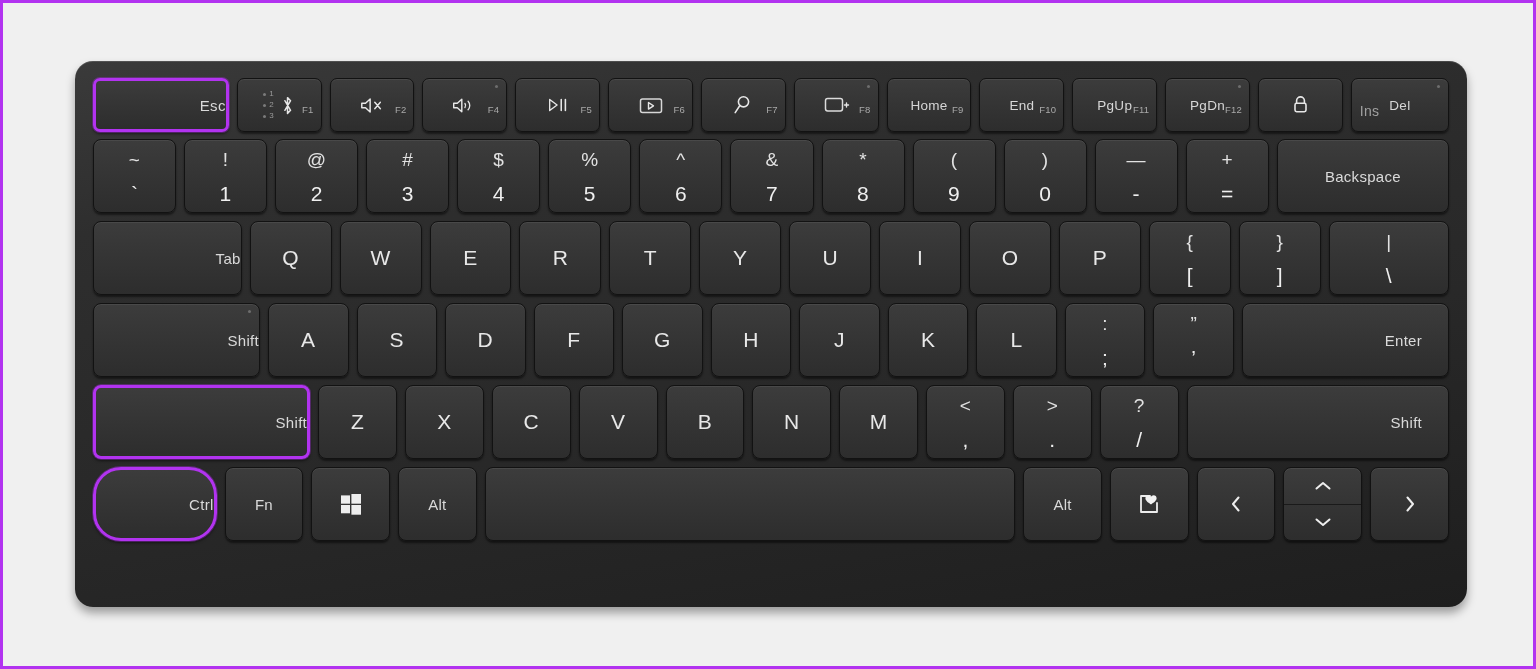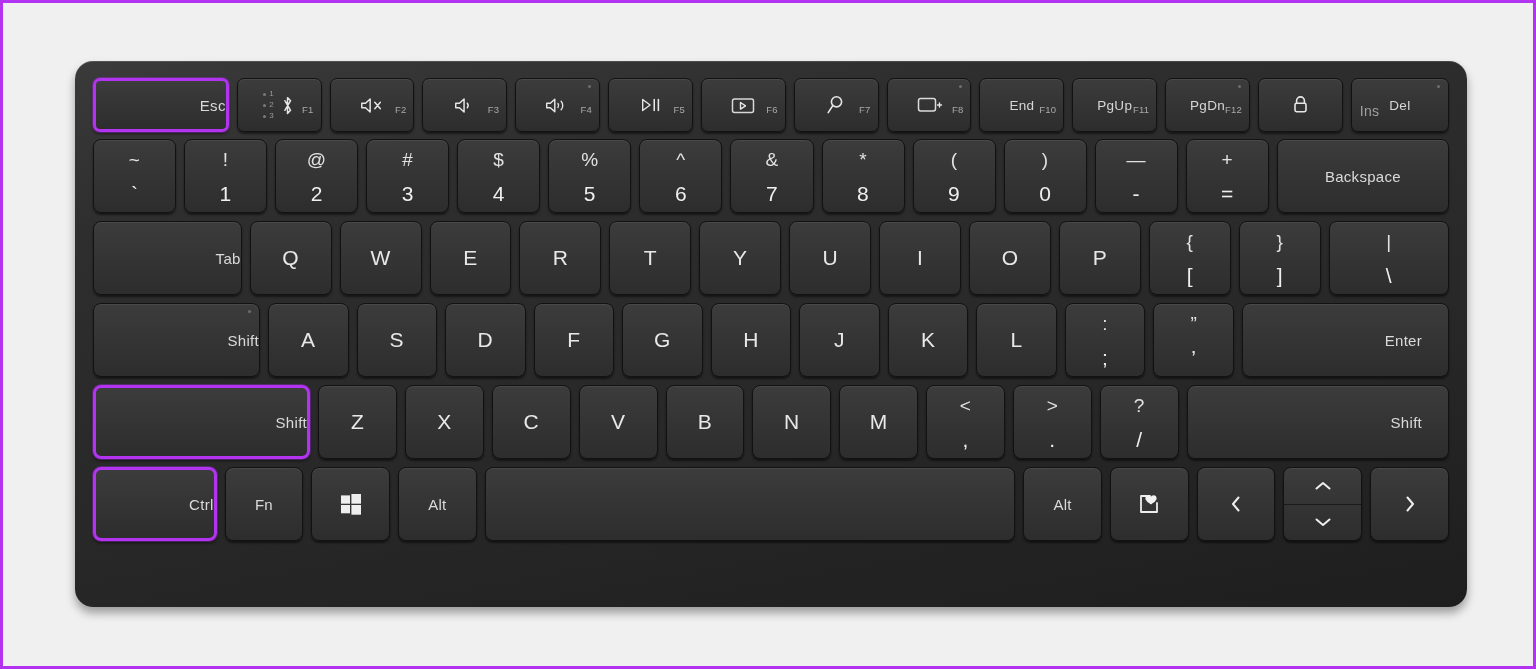--- a/index.html
+++ b/index.html
@@ -117,21 +117,21 @@
   
   .w-esc   { flex-grow: 1.30; }
   .w-del   { flex-grow: 1.16; }
   .w-bksp  { flex-grow: 2.10; }
   .w-tab   { flex-grow: 1.56; }
   .w-bsl   { flex-grow: 1.48; }
   .w-caps  { flex-grow: 1.82; }
   .w-enter { flex-grow: 2.28; }
   .w-lsh   { flex-grow: 2.46; }
   .w-rsh   { flex-grow: 3.05; }
-  .w-ctrl  { flex-grow: 1.32; }
+  .w-ctrl  { flex-grow: 1.32; border-radius: 28px; }
   .w-space { flex-grow: 7.30; }
   .w-mod   { flex-grow: 1.06; }
 
   
   .updown { flex-direction: column; padding: 0; }
   .updown .half {
     flex: 1 1 0; width: 100%;
     display: flex; align-items: center; justify-content: center;
   }
   .updown .half.top { border-bottom: 1px solid #1a1a1a; }
@@ -181,31 +181,20 @@
             <span>
               <svg class="ic" width="26" height="19" viewBox="0 0 28 20">
                 <path d="M3 7.5 H7 L12 3 V17 L7 12.5 H3 Z" fill="none" stroke="#e6e6e6" stroke-width="1.6" stroke-linejoin="round"></path>
                 <path d="M17 6.5 L23 13.5 M23 6.5 L17 13.5" stroke="#e6e6e6" stroke-width="1.6" stroke-linecap="round"></path>
               </svg>
             </span>
           </div>
           <span class="fnum">F2</span>
         </div>
 
-        <div class="key fk">
-          <div class="fmain">
-            <span>
-              <svg class="ic" width="24" height="19" viewBox="0 0 26 20">
-                <path d="M3 7.5 H7 L12 3 V17 L7 12.5 H3 Z" fill="none" stroke="#e6e6e6" stroke-width="1.6" stroke-linejoin="round"></path>
-                <path d="M15.5 7.5 A4.2 4.2 0 0 1 15.5 12.5" fill="none" stroke="#e6e6e6" stroke-width="1.6" stroke-linecap="round"></path>
-              </svg>
-            </span>
-          </div>
-          <span class="fnum">F3</span>
-        </div>
 
         <div class="key fk">
           <div class="fmain">
             <span>
               <svg class="ic" width="27" height="19" viewBox="0 0 30 20">
                 <path d="M3 7.5 H7 L12 3 V17 L7 12.5 H3 Z" fill="none" stroke="#e6e6e6" stroke-width="1.6" stroke-linejoin="round"></path>
                 <path d="M15.5 7.8 A3.7 3.7 0 0 1 15.5 12.2" fill="none" stroke="#e6e6e6" stroke-width="1.5" stroke-linecap="round"></path>
                 <path d="M19 5.2 A7.2 7.2 0 0 1 19 14.8" fill="none" stroke="#e6e6e6" stroke-width="1.5" stroke-linecap="round"></path>
               </svg>
             </span>
@@ -256,20 +245,26 @@
               <svg class="ic" width="27" height="20" viewBox="0 0 27 20">
                 <rect x="2.5" y="3.5" width="17" height="12.5" rx="2.2" fill="none" stroke="#dcdcdc" stroke-width="1.5"></rect>
                 <path d="M21.5 10 H25.5 M23.5 8 V12" stroke="#e6e6e6" stroke-width="1.4" stroke-linecap="round"></path>
               </svg>
             </span>
           </div>
           <i class="led"></i>
           <span class="fnum">F8</span>
         </div>
 
+        <div class="key fk">
+          <div class="fmain">
+              <span class="lbl-word-sm">Home</span>
+            </div>
+          <span class="fnum">F9</span>
+        </div>
 
         <div class="key fk">
           <div class="fmain">
               <span class="lbl-word-sm">End</span>
             </div>
           <span class="fnum">F10</span>
         </div>
 
         <div class="key fk">
           <div class="fmain">

